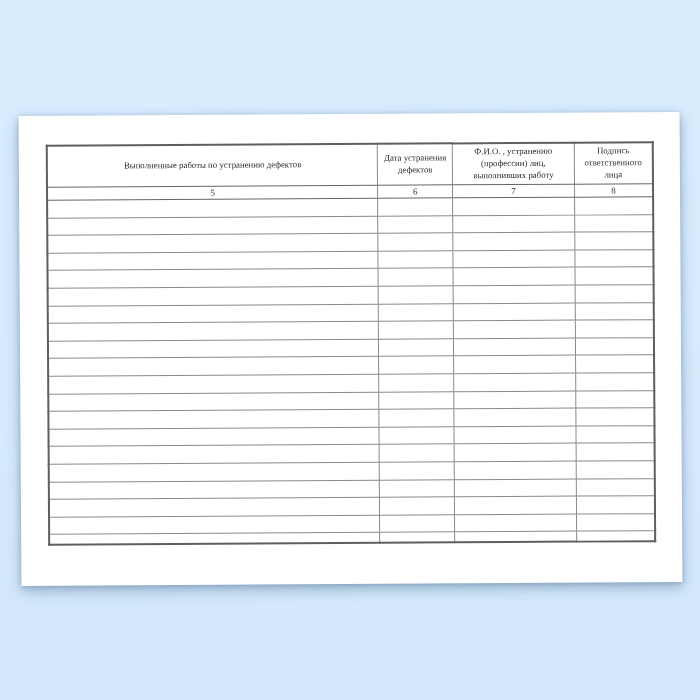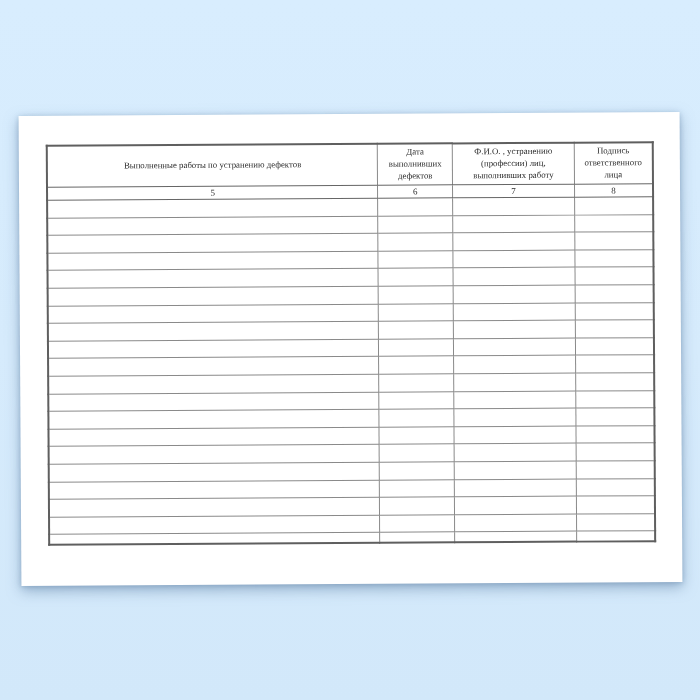--- a/index.html
+++ b/index.html
@@ -69,21 +69,21 @@
     <table class="form">
       <colgroup>
         <col class="c-works">
         <col class="c-date">
         <col class="c-persons">
         <col class="c-signature">
       </colgroup>
       <thead>
         <tr class="hdr">
           <th>Выполненные работы по устранению дефектов</th>
-          <th>Дата выполнивших дефектов</th>
+          <th>Дата устранения дефектов</th>
           <th>Ф.И.О. , устранению (профессии) лиц, выполнивших работу</th>
           <th>Подпись ответственного лица</th>
         </tr>
         <tr class="nums">
           <td>5</td>
           <td>6</td>
           <td>7</td>
           <td>8</td>
         </tr>
       </thead>

